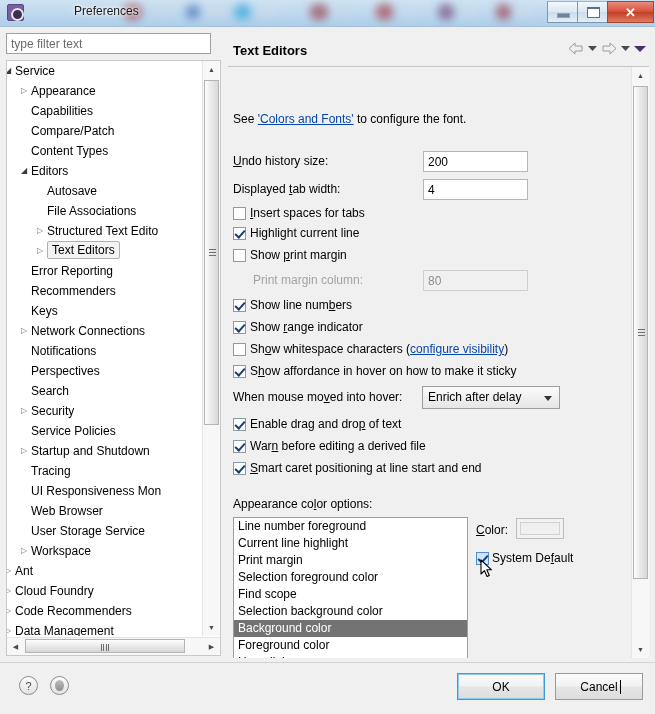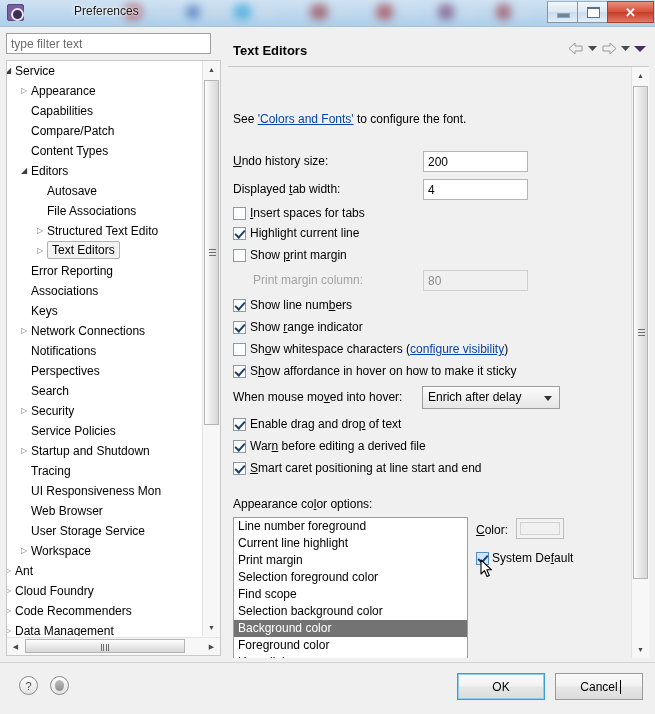--- a/index.html
+++ b/index.html
@@ -409,21 +409,21 @@
               <span class="lbl" style="left: 40px;">Structured Text Edito</span>
             </div>
             <div class="trow selected">
               <span class="arrow" style="left: 27px;">▷</span>
               <span class="lbl" style="left: 40px;">Text Editors</span>
             </div>
             <div class="trow">
               <span class="lbl" style="left: 24px;">Error Reporting</span>
             </div>
             <div class="trow">
-              <span class="lbl" style="left: 24px;">Associations</span>
+              <span class="lbl" style="left: 24px;">Recommenders</span>
             </div>
             <div class="trow">
               <span class="lbl" style="left: 24px;">Keys</span>
             </div>
             <div class="trow">
               <span class="arrow" style="left: 11px;">▷</span>
               <span class="lbl" style="left: 24px;">Network Connections</span>
             </div>
             <div class="trow">
               <span class="lbl" style="left: 24px;">Notifications</span>

